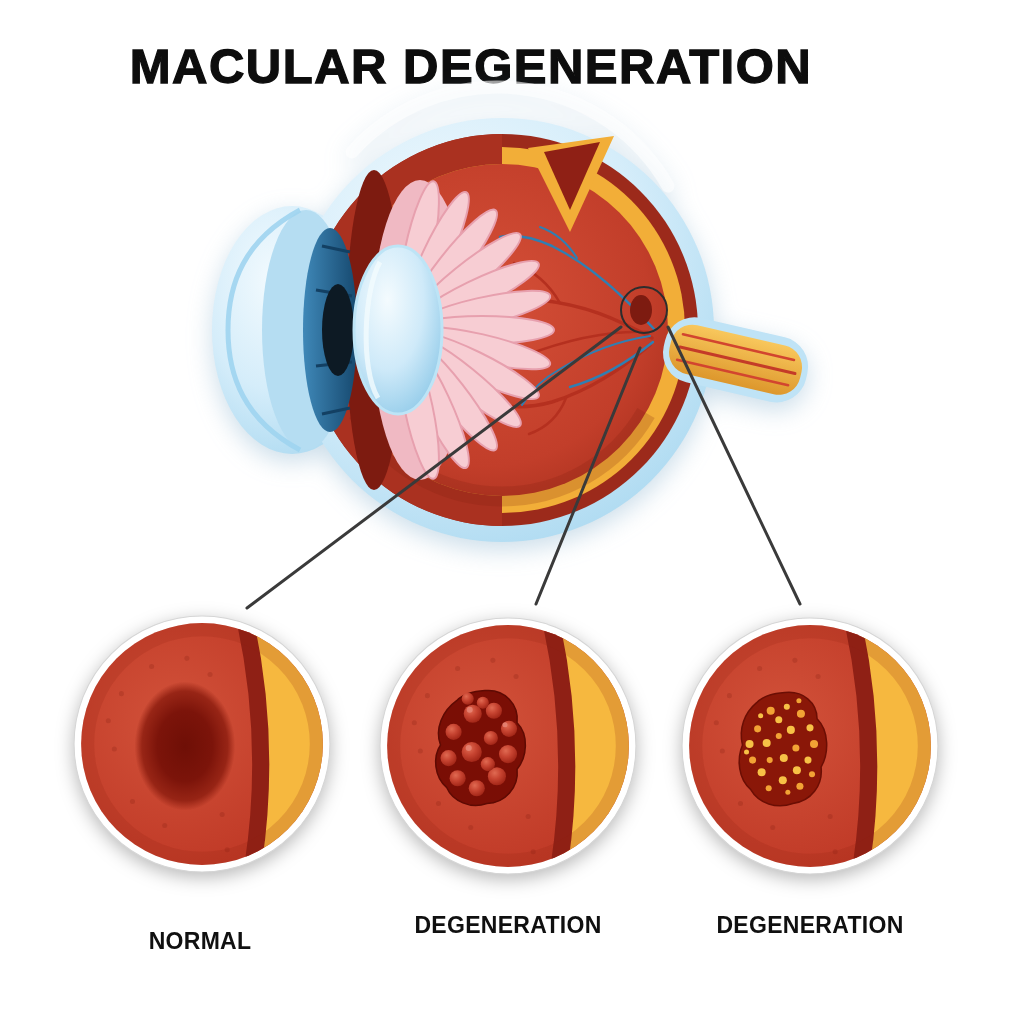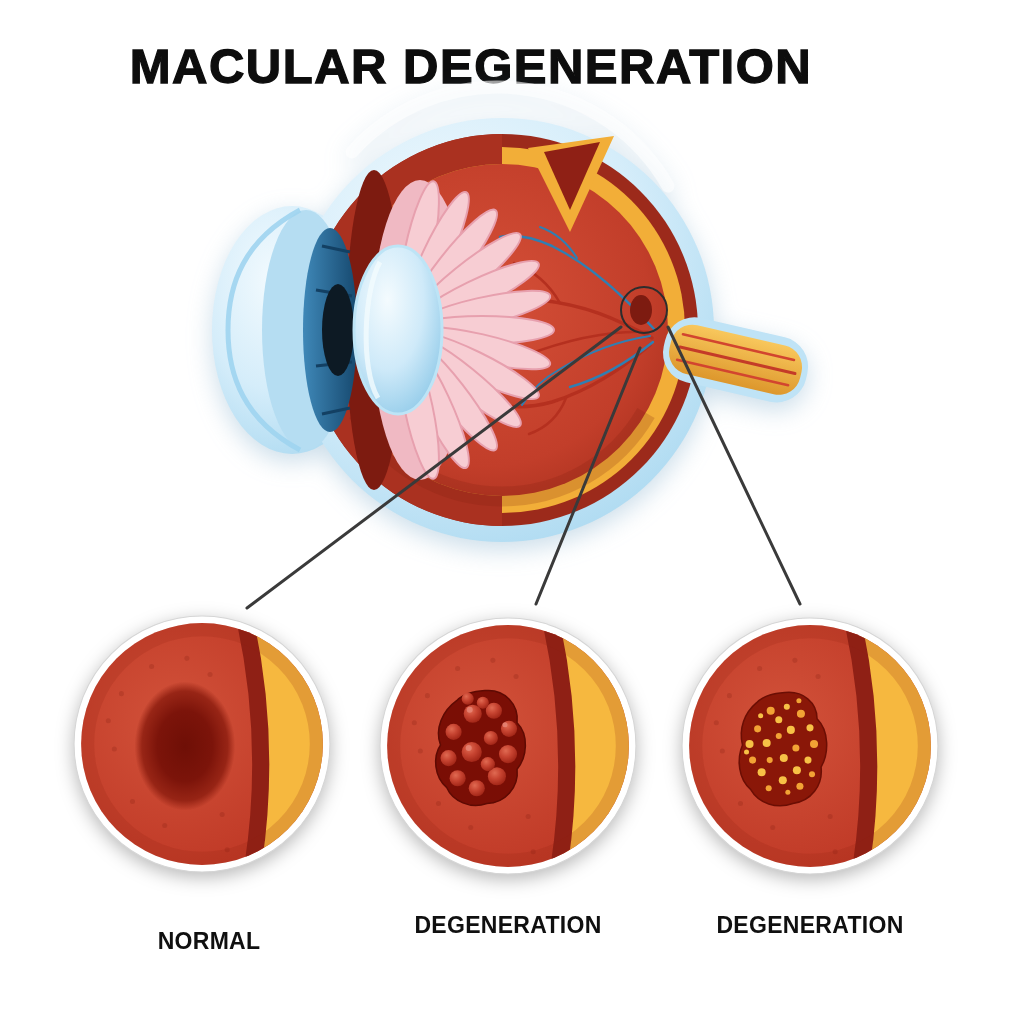--- a/index.html
+++ b/index.html
@@ -18,21 +18,21 @@
     filter:drop-shadow(0 5px 9px rgba(0,0,0,0.28));
   }
   #detail-normal{left:66px;top:608px;}
   #detail-wet{left:372px;top:610px;}
   #detail-dry{left:674px;top:610px;}
   .panel-label{
     position:absolute;text-align:center;font-weight:bold;font-size:23px;
     color:#101010;line-height:1.5;letter-spacing:0.3px;
   }
   .panel-label span{display:block;}
-  #label-normal{left:79px;top:924px;width:260px;}
+  #label-normal{left:70px;top:924px;width:260px;}
   #label-wet{left:366px;top:908px;width:284px;}
   #label-dry{left:668px;top:908px;width:284px;}
 </style>
 </head>
 <body>
 
 <div class="title">MACULAR DEGENERATION</div>
 
 <svg id="eye-svg" viewBox="0 0 1024 1024">
   <defs>

